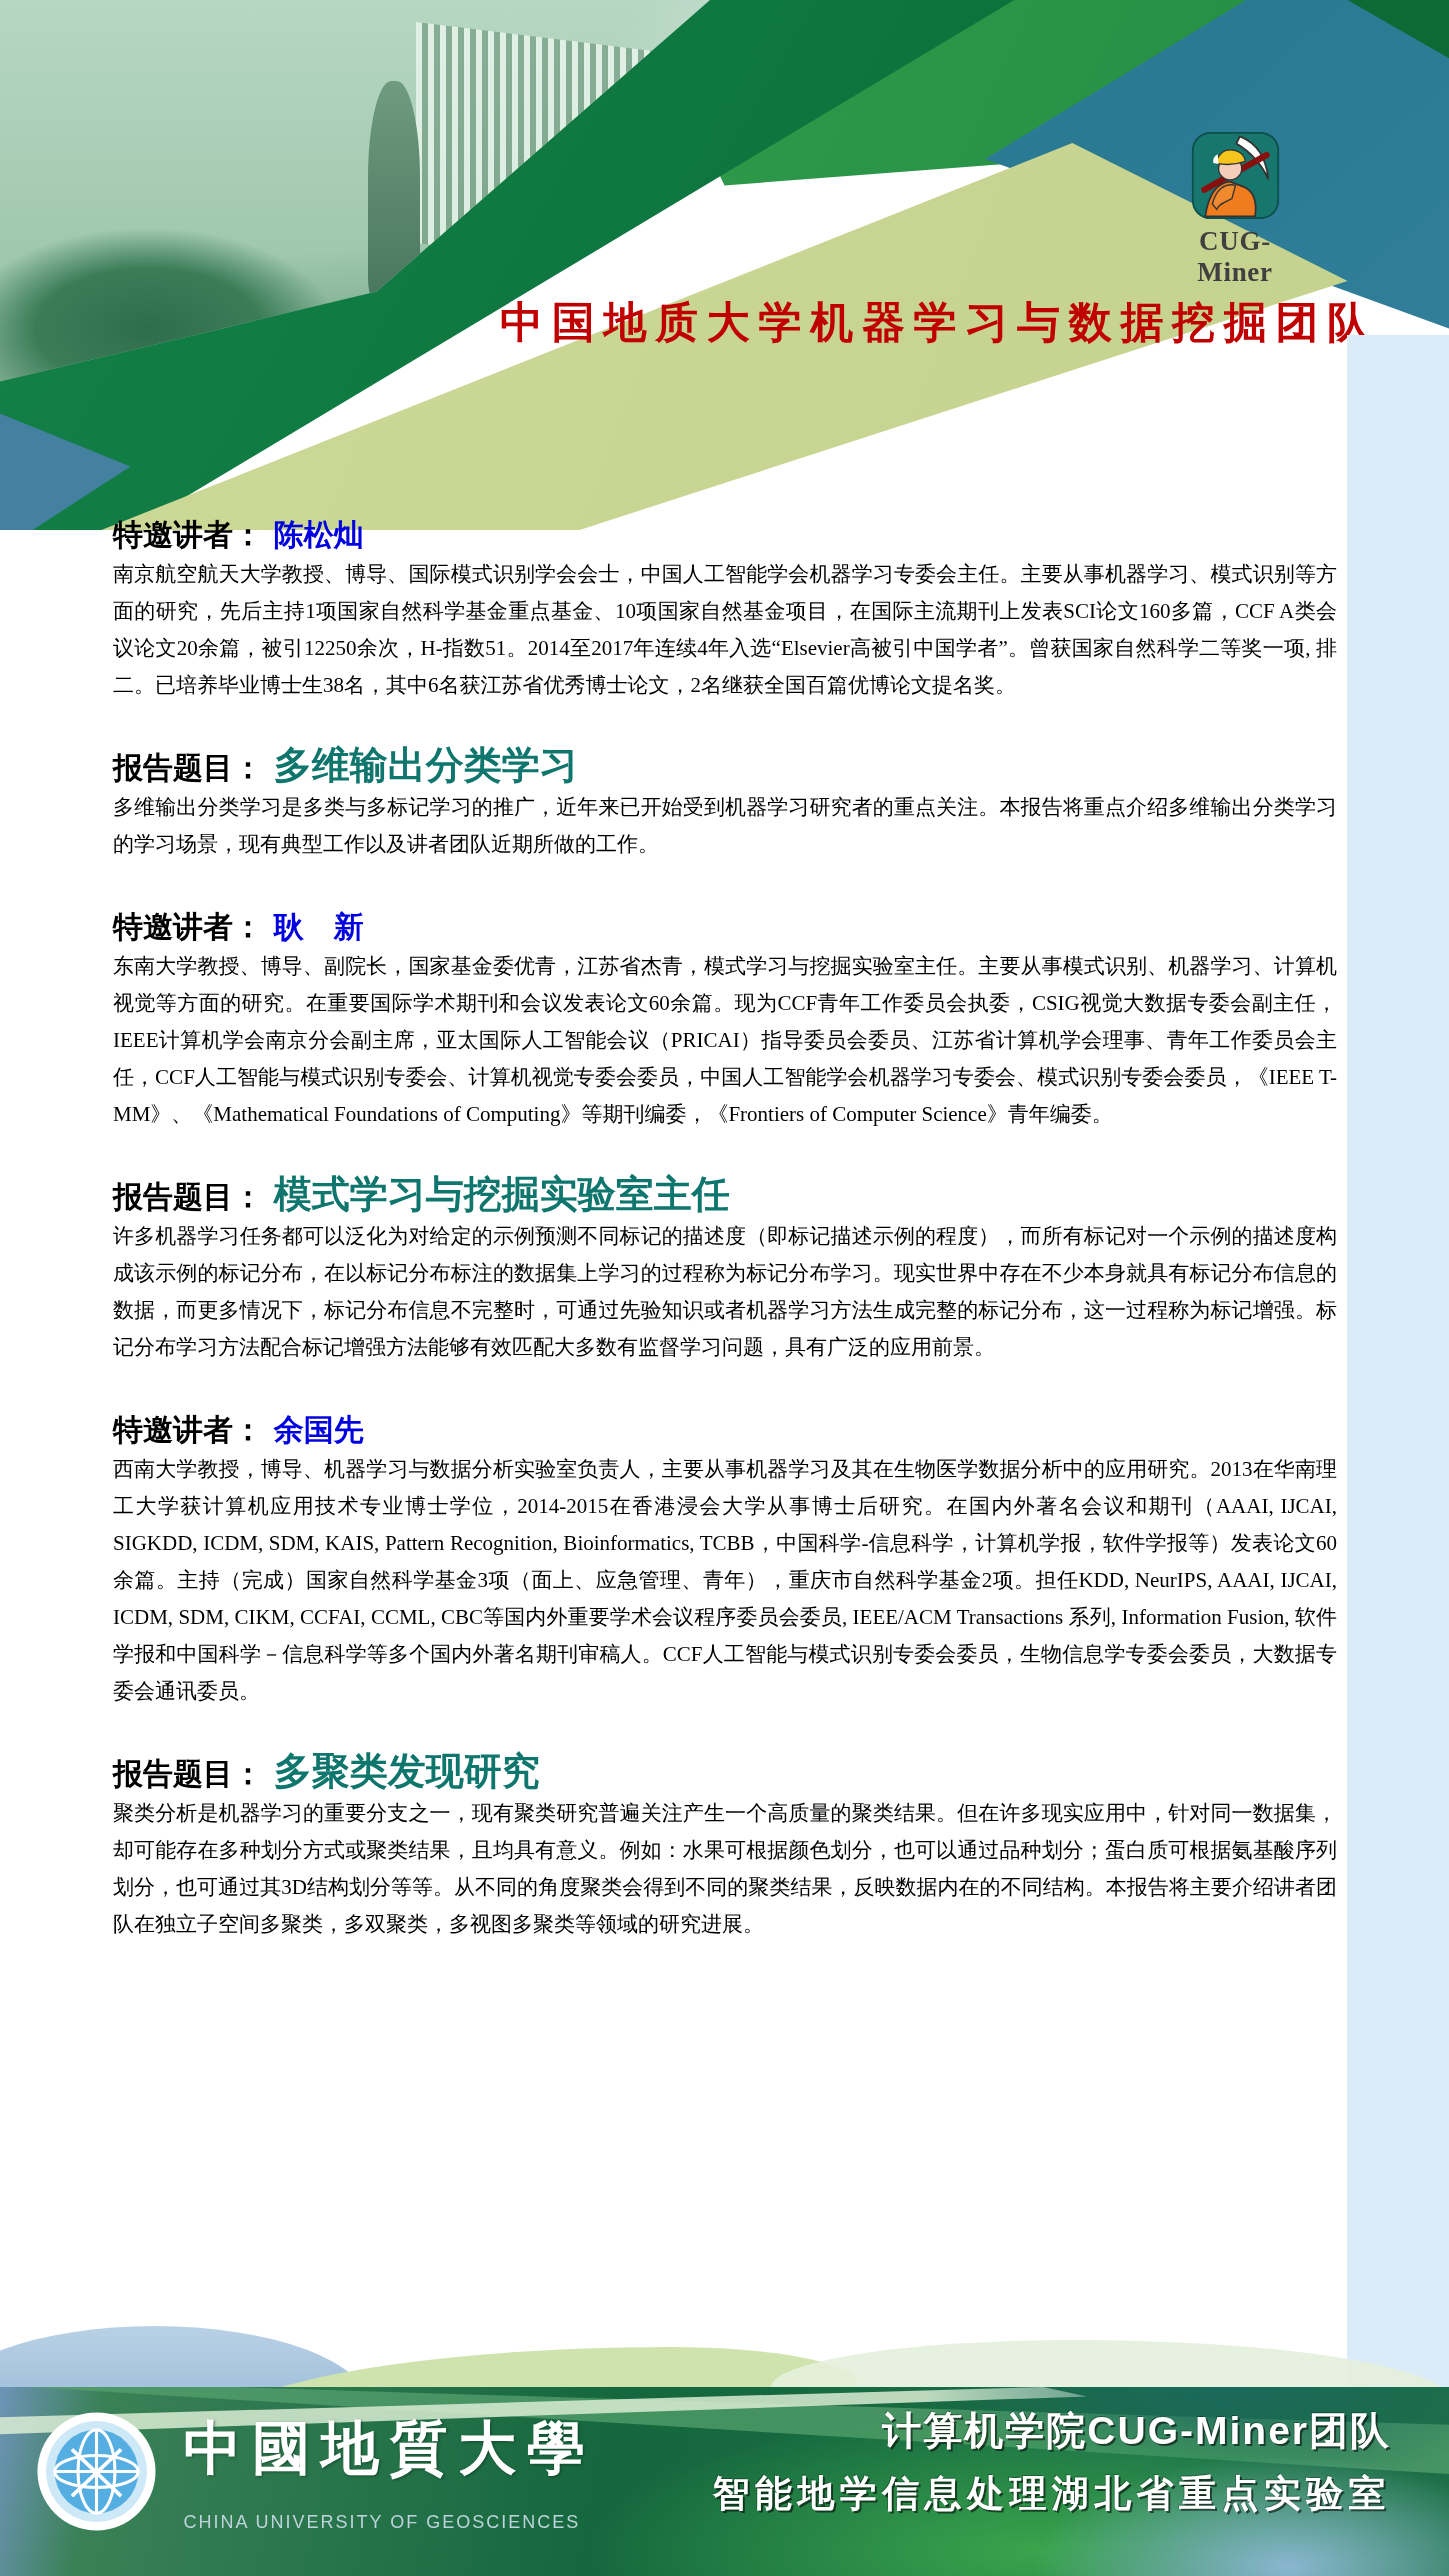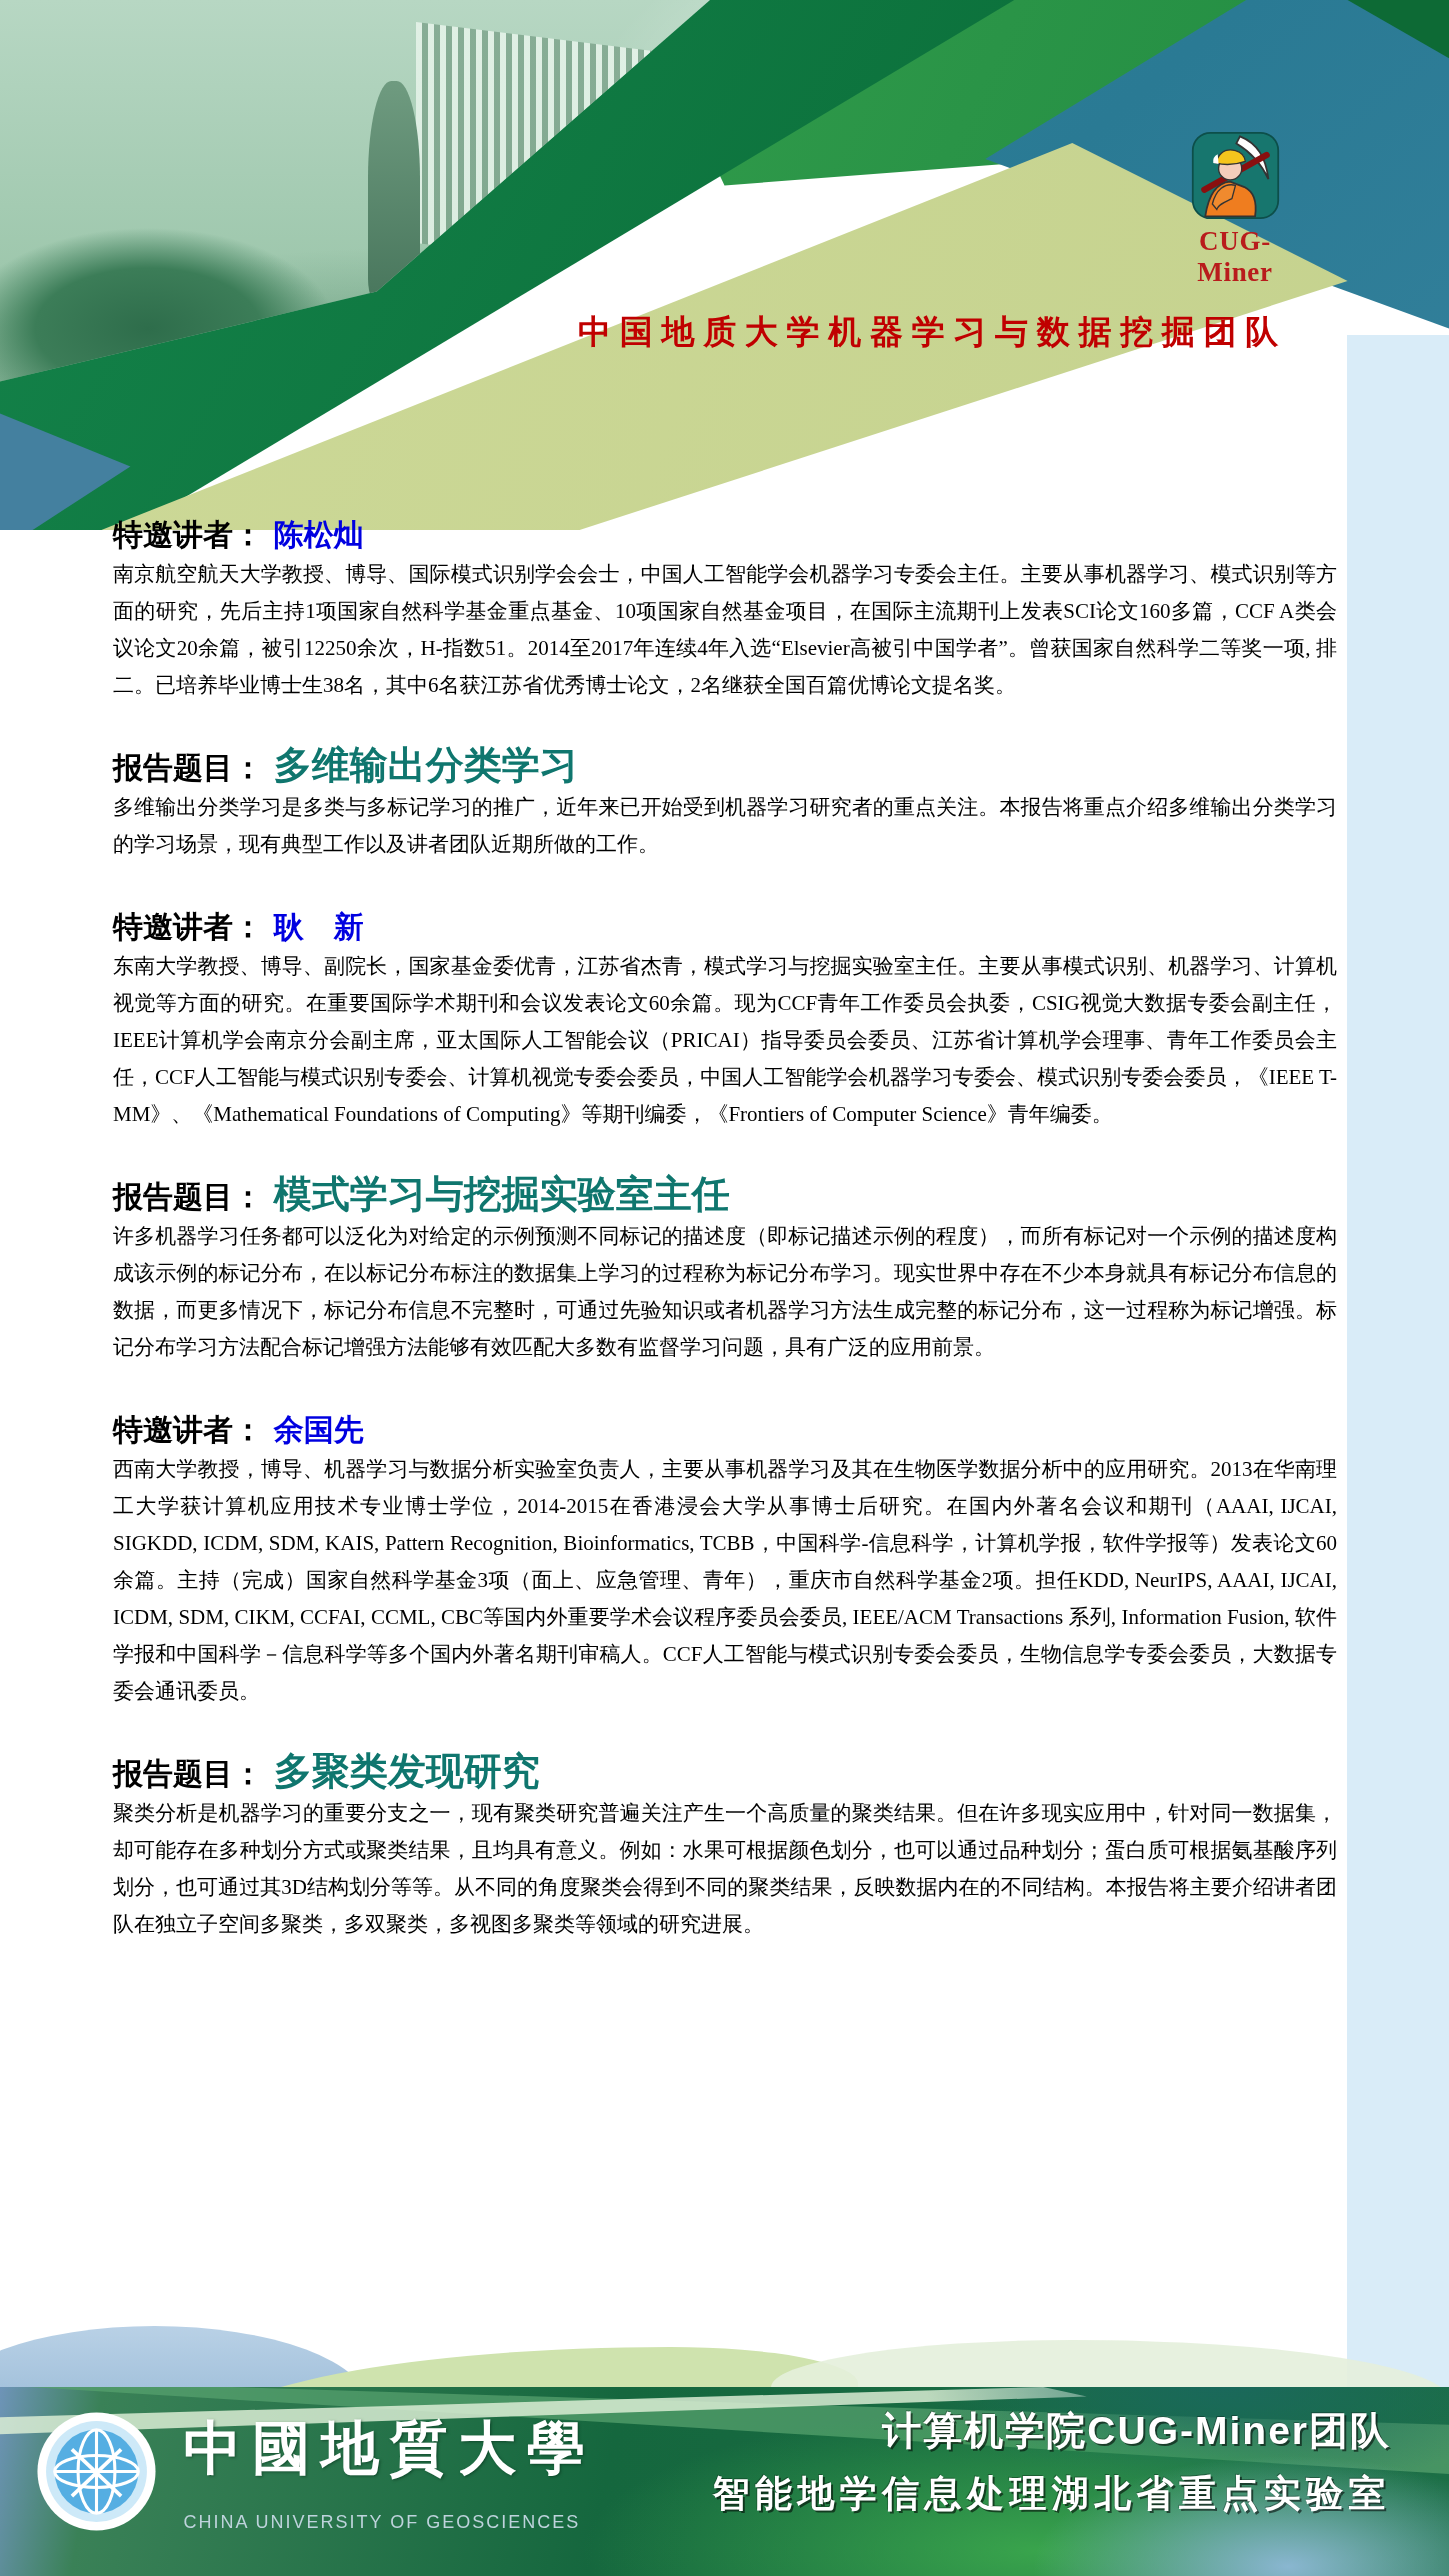--- a/index.html
+++ b/index.html
@@ -27,25 +27,25 @@
       background:repeating-linear-gradient(90deg,rgba(238,248,240,.95) 0 6px,rgba(110,150,125,.8) 6px 12px);
       transform:skewY(7deg);opacity:.8;}
   .photo .statue{position:absolute;left:368px;top:81px;width:52px;height:215px;
       background:linear-gradient(180deg,#6f9b80,#49775d);border-radius:45% 45% 8% 8%;}
   .photo .trees{position:absolute;left:-40px;top:228px;width:376px;height:201px;
       background:radial-gradient(closest-side,#2e6d4b 0%,#3c7d58 60%,rgba(60,125,88,0) 100%);}
   .tri-blue{clip-path:polygon(0 78%,9% 88%,0 104%);background:#44809f;}
 
   .logo-wrap{position:absolute;left:1178px;top:131px;width:114px;text-align:center;}
   .logo-wrap svg{width:89px;height:89px;}
-  .logo-label{font-size:27px;font-weight:bold;letter-spacing:0.7px;color:#b91c1c;margin-top:4px;
+  .logo-label{font-size:27px;font-weight:bold;letter-spacing:0.7px;color:#404040;margin-top:4px;
       font-family:"Liberation Serif","DejaVu Serif",serif;}
 
-  .main-title{position:absolute;left:500px;top:310px;width:865px;text-align:center;
-      font-size:33px;font-weight:bold;color:#c00000;letter-spacing:8.7px;
+  .main-title{position:absolute;left:500px;top:294px;width:865px;text-align:center;
+      font-size:43px;font-weight:bold;color:#c00000;letter-spacing:8.7px;
       font-family:"Liberation Sans","DejaVu Sans",sans-serif;white-space:nowrap;}
 
   
   .side-strip{position:absolute;left:1347px;top:335px;width:102px;height:2066px;background:#d9ecf8;}
 
   
   .content{position:absolute;left:113px;top:474px;width:1224px;}
   .speaker-block{margin:0;}
   .speaker-block + .speaker-block{margin-top:43px;}
   p{margin:0;}

